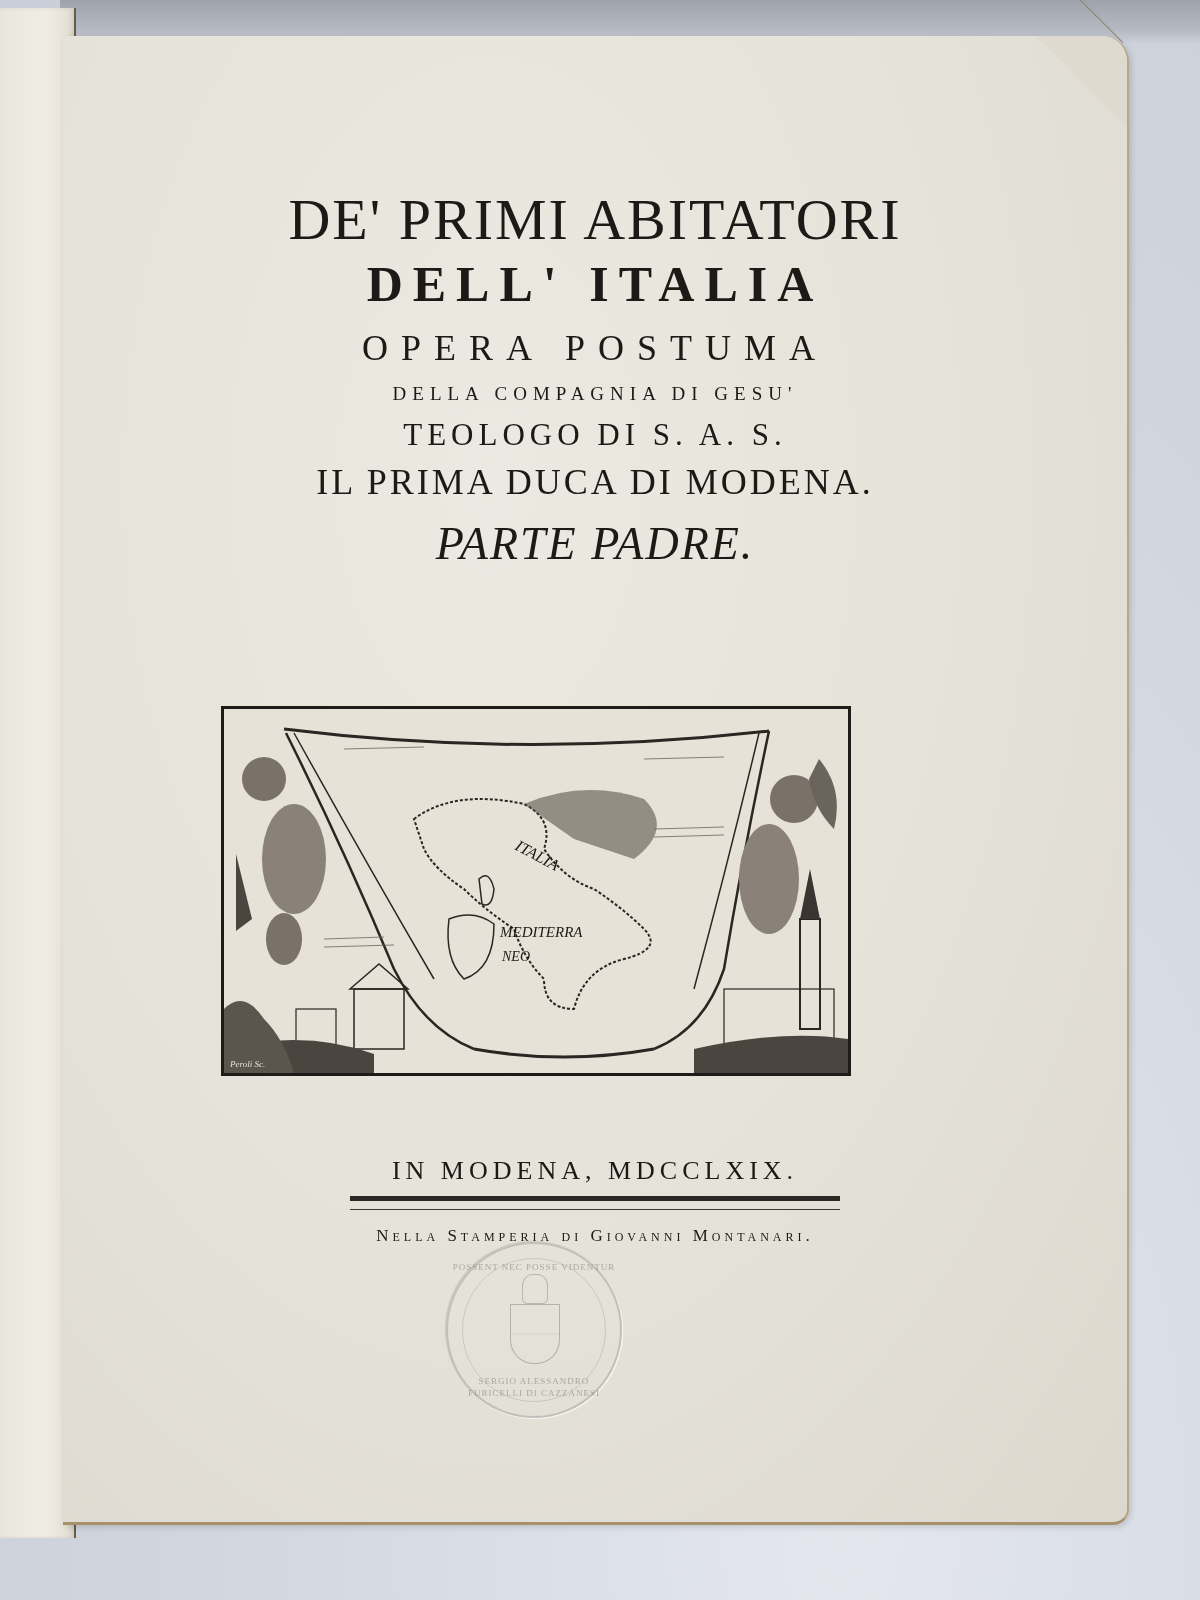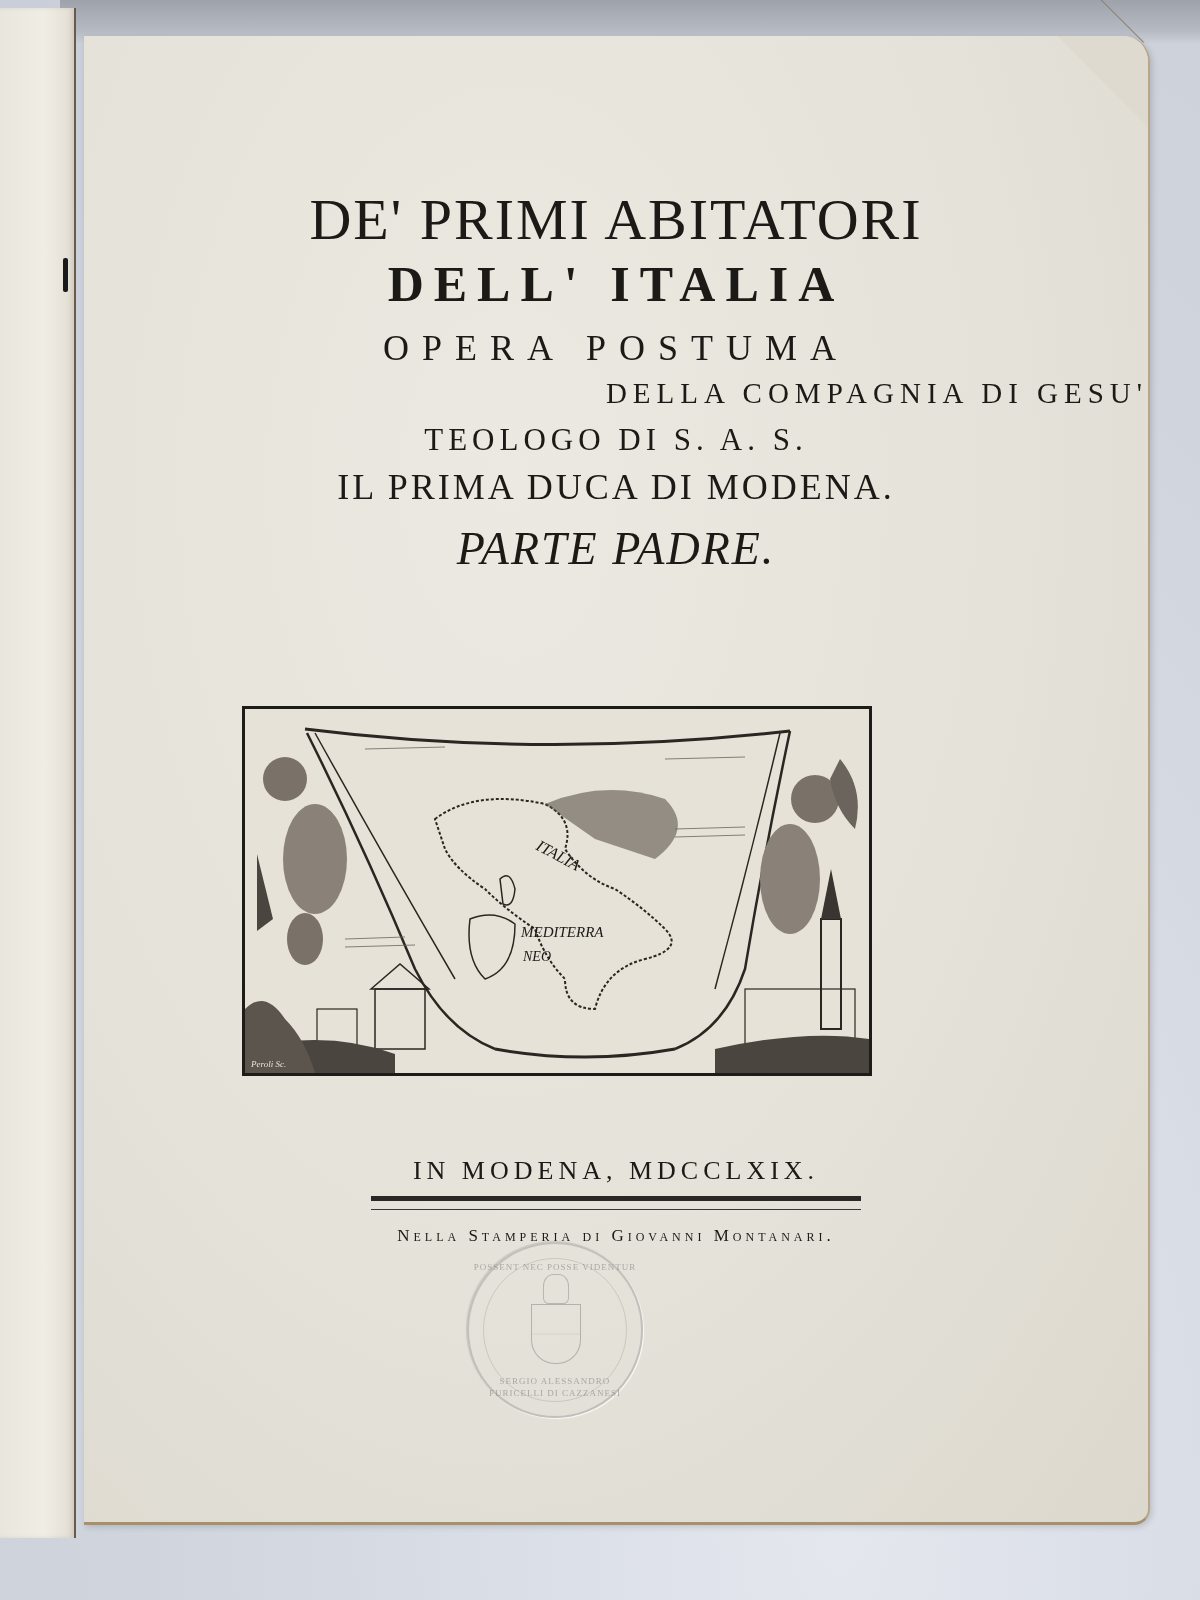--- a/index.html
+++ b/index.html
@@ -17,21 +17,21 @@
   }
   .spine-page .tab-mark {
     position: absolute; left: 63px; top: 250px; width: 5px; height: 34px;
     background: #1a1a1a; border-radius: 2px;
   }
   .top-shadow {
     position: absolute; left: 60px; top: 0; width: 1140px; height: 44px;
     background: linear-gradient(180deg, #9ea3ab 0%, #b6bac2 70%, rgba(200,205,213,0) 100%);
   }
   .page {
-    position: absolute; left: 84px; top: 36px; width: 1064px; height: 1486px;
+    position: absolute; left: 63px; top: 36px; width: 1064px; height: 1486px;
     background: #e9e6de;
     background-image:
       radial-gradient(ellipse at 40% 30%, #ece9e2 0%, #e5e2d9 55%, #dcd8ce 100%),
       linear-gradient(115deg, rgba(0,0,0,0) 60%, rgba(90,80,70,0.08) 75%, rgba(0,0,0,0) 90%);
     border-radius: 0 26px 16px 0;
     border-bottom: 3px solid #a8906c;
     border-right: 2px solid #b9a68a;
     box-shadow: 2px 2px 6px rgba(0,0,0,0.15);
   }
   .page .corner-fold {
@@ -47,21 +47,21 @@
     position: absolute; left: 0; right: 0; top: 150px;
     text-align: center; color: #1c1a17;
     font-family: "Liberation Serif", "DejaVu Serif", serif;
   }
   .line { display: block; white-space: nowrap; }
   .l1 { font-size: 58px; letter-spacing: 2px; margin-top: 0; }
   .l2 { font-size: 50px; letter-spacing: 10px; margin-top: 2px; font-weight: bold; }
   .l3 { font-size: 36px; letter-spacing: 13px; margin-top: 14px; }
   .l4 { font-size: 22px; letter-spacing: 11px; font-style: italic; margin-top: 16px; }
   .l5 { font-size: 43px; letter-spacing: 7px; margin-top: 6px; }
-  .l6 { font-size: 29px; letter-spacing: 6px; margin-top: 8px; text-align: right; }
+  .l6 { font-size: 19px; letter-spacing: 6px; margin-top: 14px; }
   .l7 { font-size: 31px; letter-spacing: 5px; margin-top: 12px; }
   .l8 { font-size: 36px; letter-spacing: 3px; margin-top: 8px; }
   .l9 { font-size: 46px; letter-spacing: 2px; font-style: italic; margin-top: 14px; }
 
   .engraving {
     position: absolute; left: 158px; top: 670px; width: 624px; height: 364px;
     border: 3px solid #1e1c19; background: #e6e2d8; overflow: hidden;
   }
   .engraving svg { position: absolute; left: 0; top: 0; }
 

